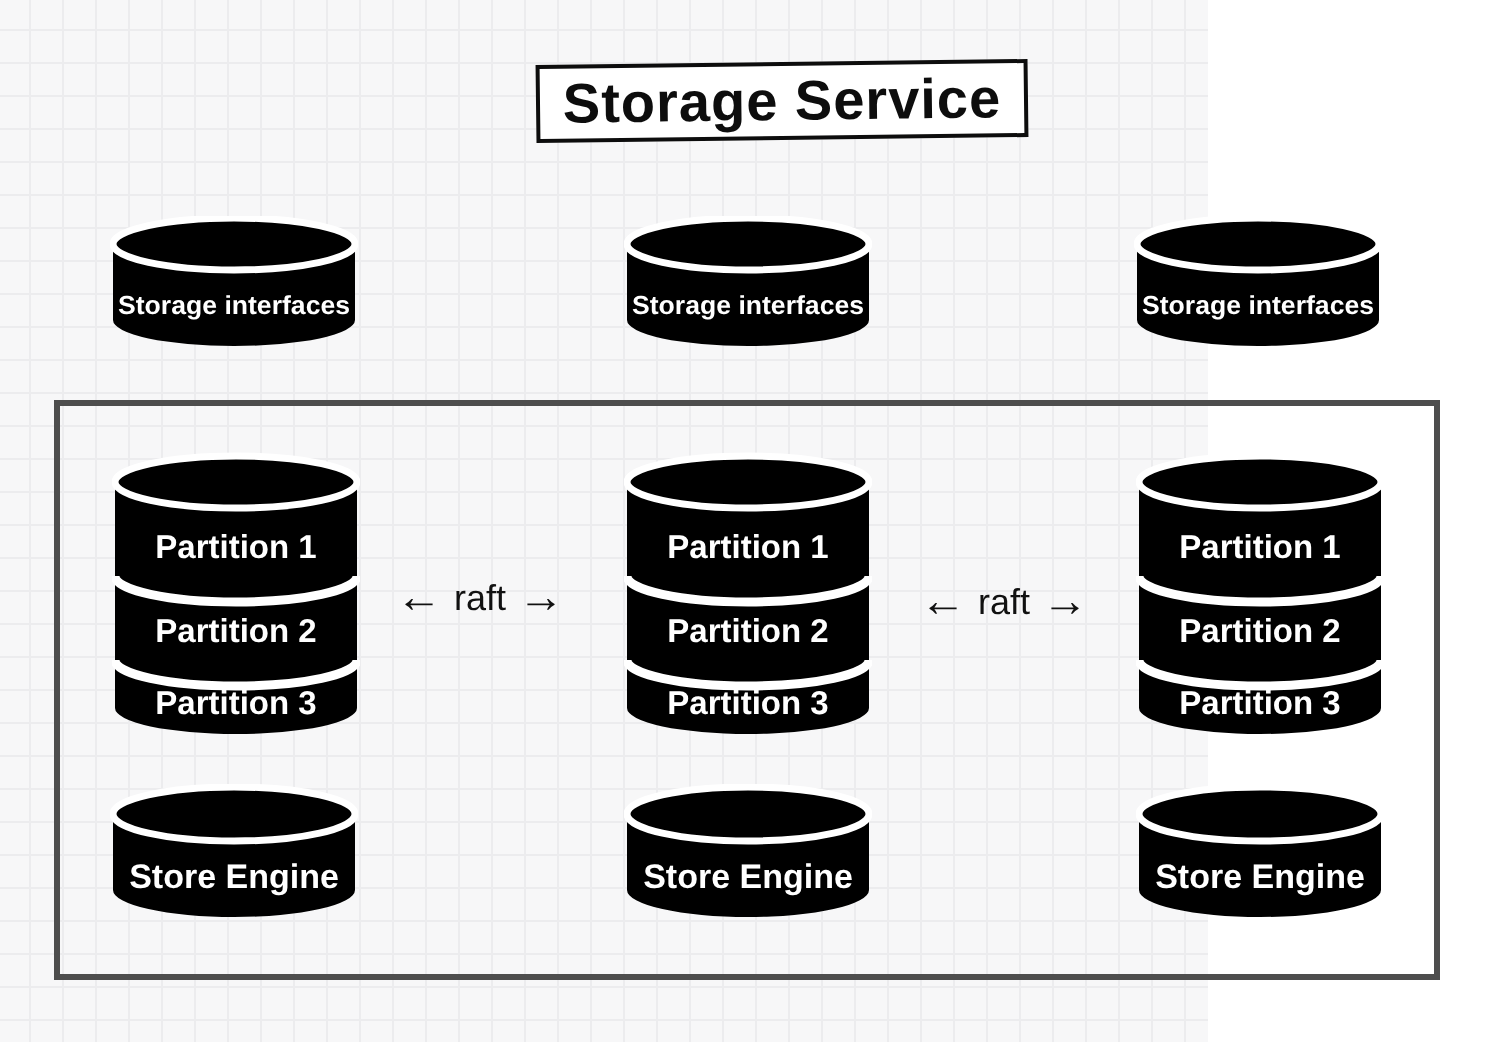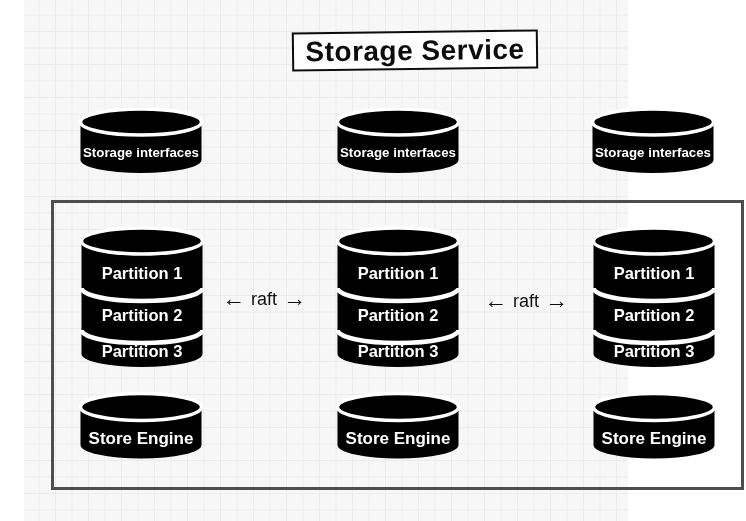--- a/index.html
+++ b/index.html
@@ -15,21 +15,20 @@
   .canvas {
     position: relative;
     width: 604px;
     height: 521px;
     background-color: #f7f7f8;
     background-image:
       linear-gradient(#ececee 1px, transparent 1px),
       linear-gradient(90deg, #ececee 1px, transparent 1px);
     background-size: 16.5px 16.5px;
     background-position: -2px -2px;
-    margin-left: 24px;
   }
   .title-box {
     position: absolute;
     left: 268px;
     top: 31px;
     width: 246px;
     height: 39px;
     background: #ffffff;
     border: 2.5px solid #0d0d0d;
     box-sizing: border-box;

